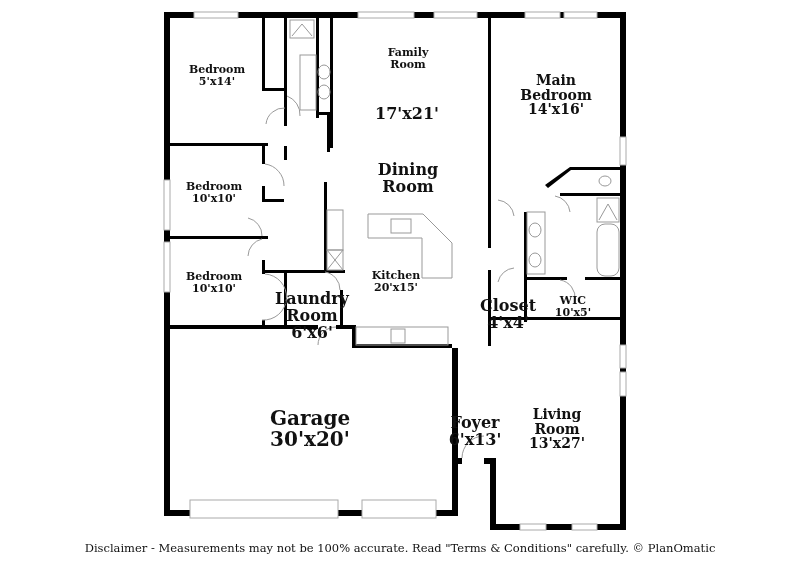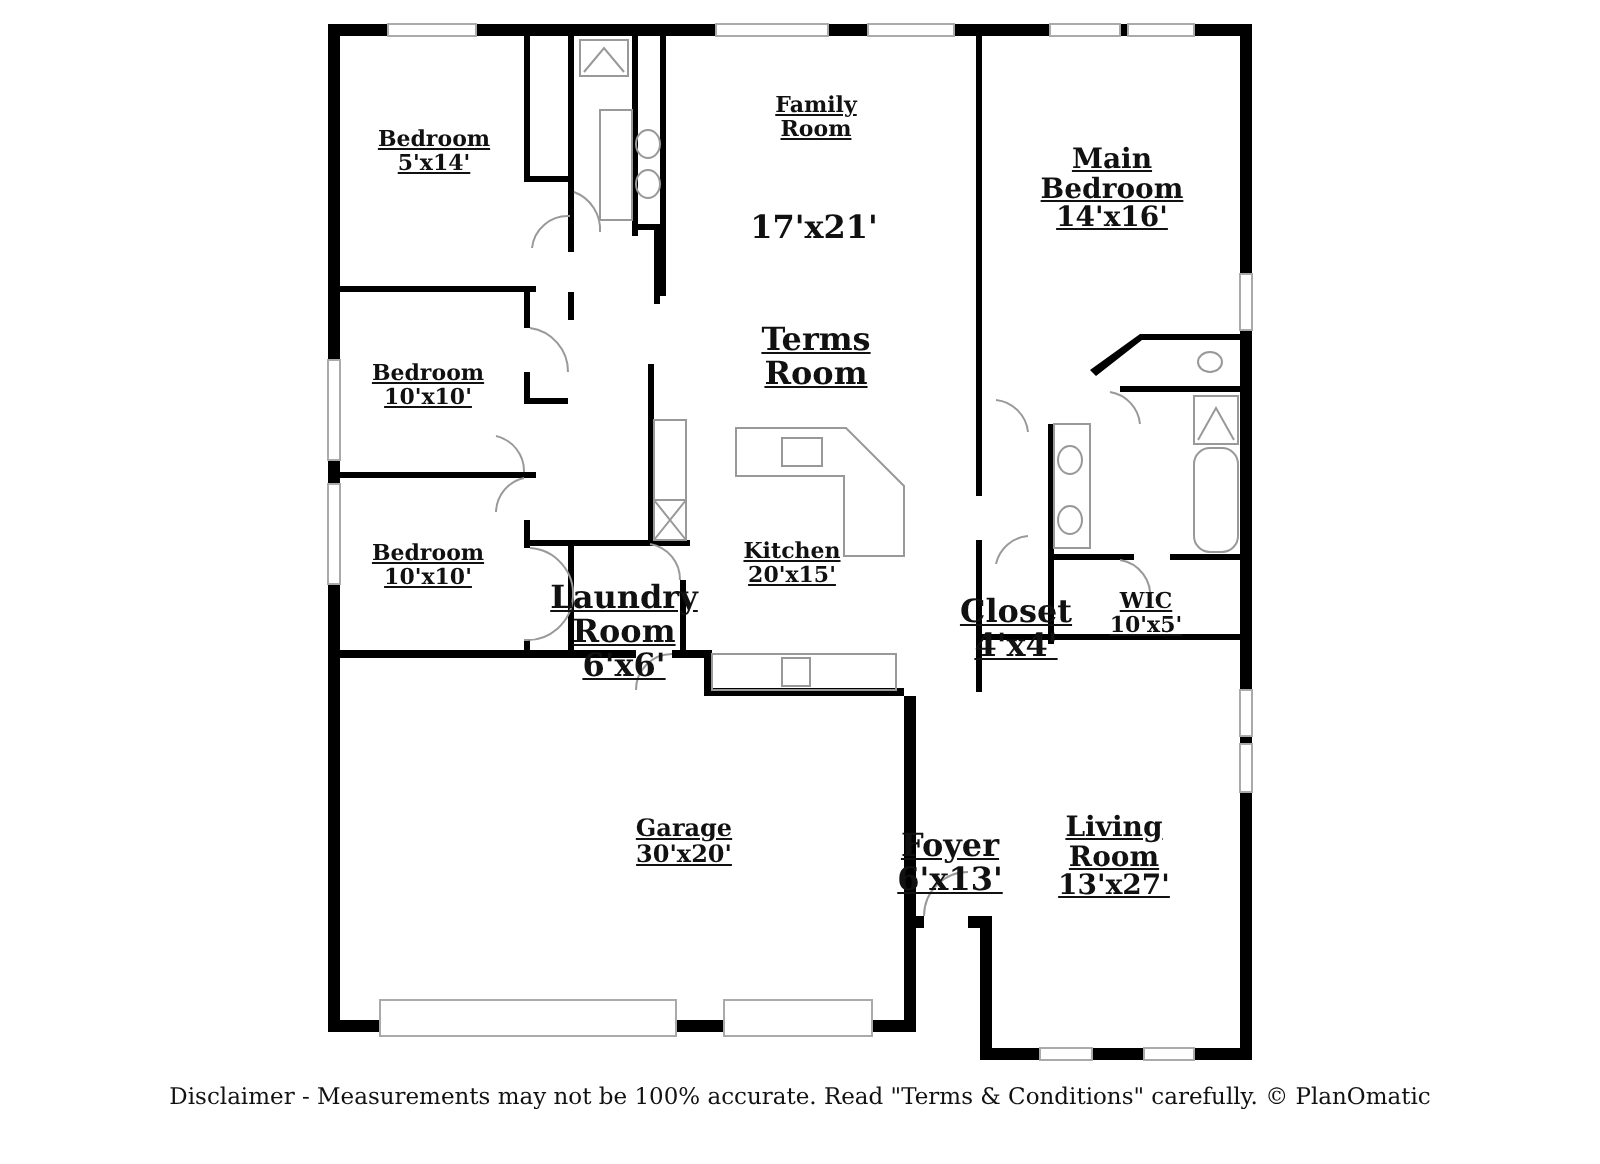--- a/index.html
+++ b/index.html
@@ -1,23 +1,23 @@
 <!DOCTYPE html>
 <html><head>
 <meta charset="utf-8">
 <style>
   html, body { margin: 0; padding: 0; background: #ffffff; }
   body { width: 800px; height: 582px; position: relative; overflow: hidden; font-family: "DejaVu Serif", serif; }
   #plan { position: absolute; left: 0; top: 0; }
   .lbl { position: absolute; text-align: center; color: #111; font-family: "DejaVu Serif", serif; font-weight: bold; line-height: 1.05; transform: translateX(-50%); white-space: nowrap; }
-  .lbl span { display: block; text-decoration: underline; }
+  .lbl span { display: block; }
   .sm { font-size: 16px; }
   .md { font-size: 11px; }
   .lg { font-size: 14px; }
-  .xl { font-size: 12px; margin-left: 32px; }
+  .xl { font-size: 20px; }
   .disclaimer { position: absolute; left: 0; width: 800px; top: 541px; text-align: center; font-family: "DejaVu Serif", serif; font-size: 11.5px; color: #111; }
 </style>
 </head>
 <body>
 
 <svg id="plan" width="800" height="582" viewBox="0 0 800 582" xmlns="http://www.w3.org/2000/svg">
   <g fill="#000">
 
     <rect x="164" y="12" width="30" height="6"></rect>
     <rect x="238" y="12" width="120" height="6"></rect>
@@ -159,21 +159,21 @@
   <span>5'x14'</span>
 </div>
 
 <div class="lbl md" style="left:408px; top:47px;">
   <span>Family</span>
   <span>Room</span>
 </div>
 <div class="lbl sm" style="left:407px; top:106px;">17'x21'</div>
 
 <div class="lbl sm" style="left:408px; top:162px;">
-  <span>Terms</span>
+  <span>Dining</span>
   <span>Room</span>
 </div>
 
 <div class="lbl lg" style="left:556px; top:73px;">
   <span>Main</span>
   <span>Bedroom</span>
   <span>14'x16'</span>
 </div>
 
 <div class="lbl md" style="left:214px; top:181px;">

